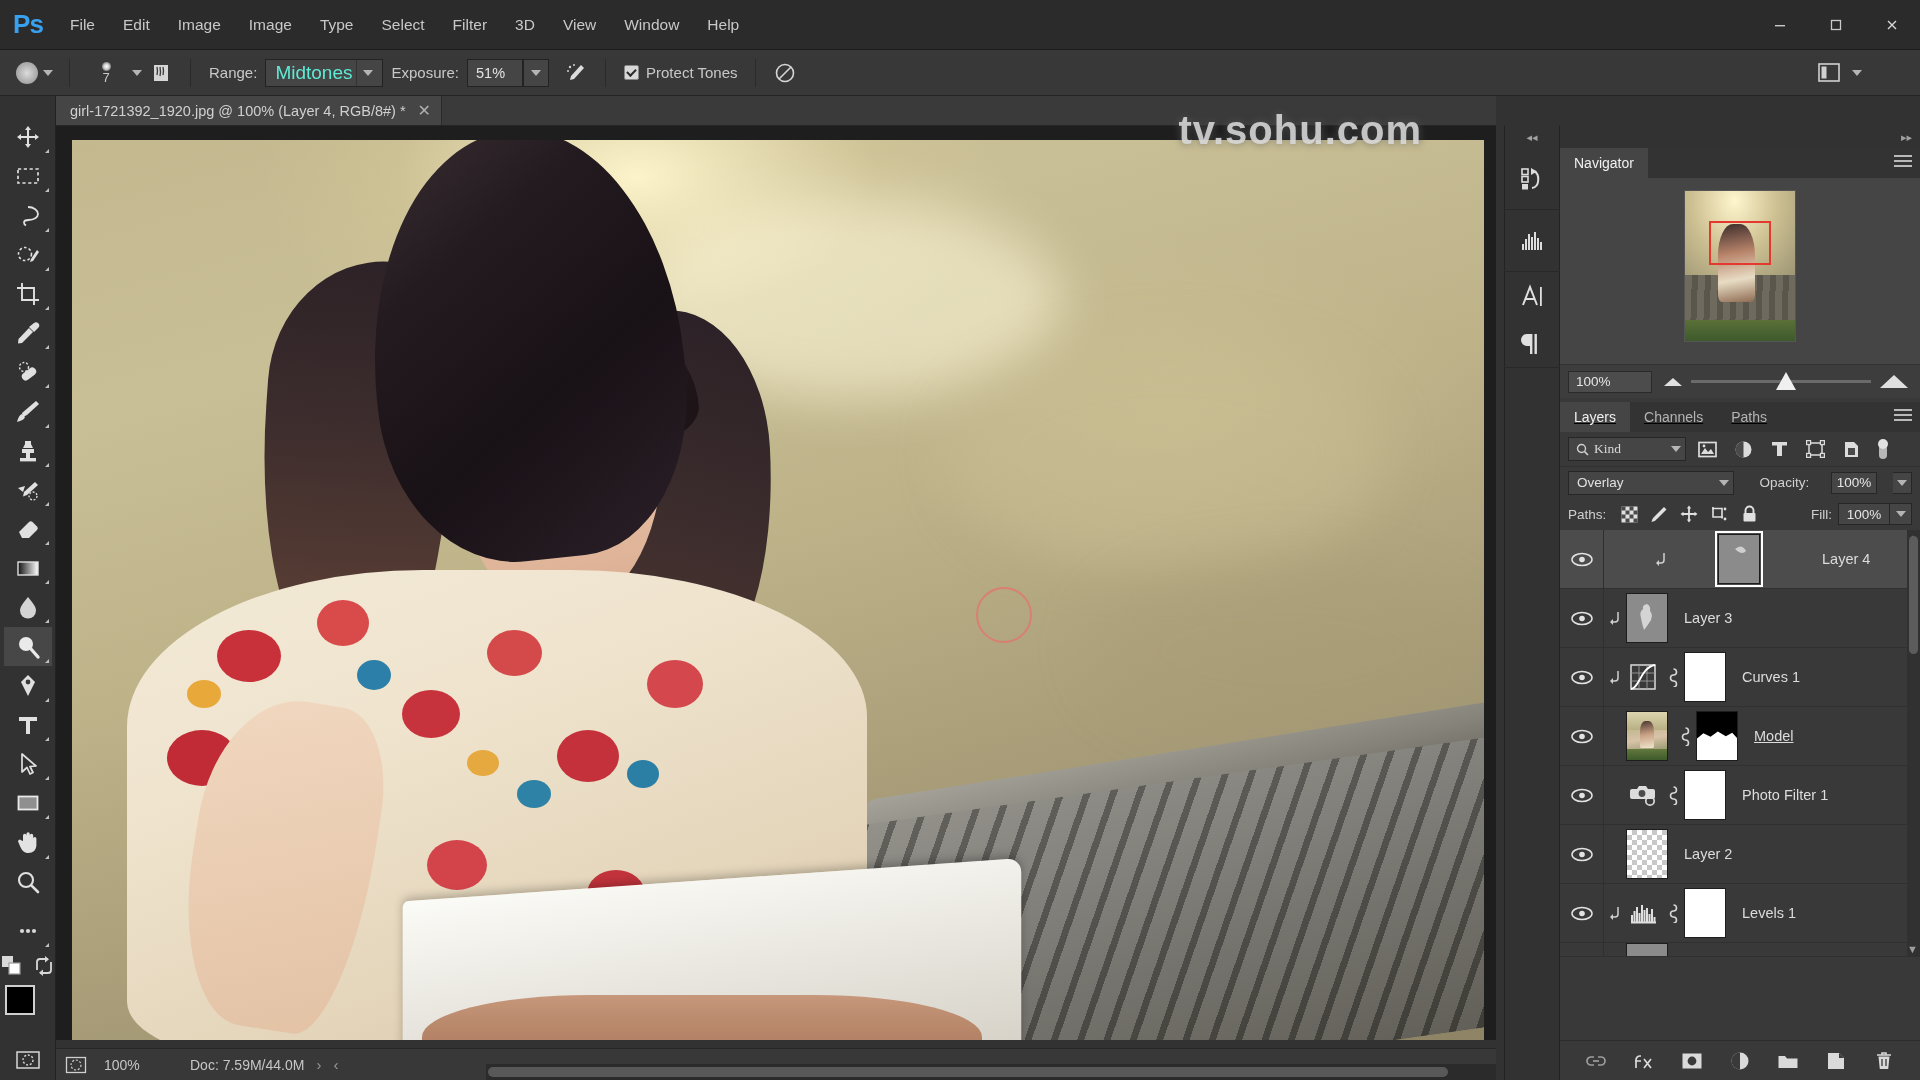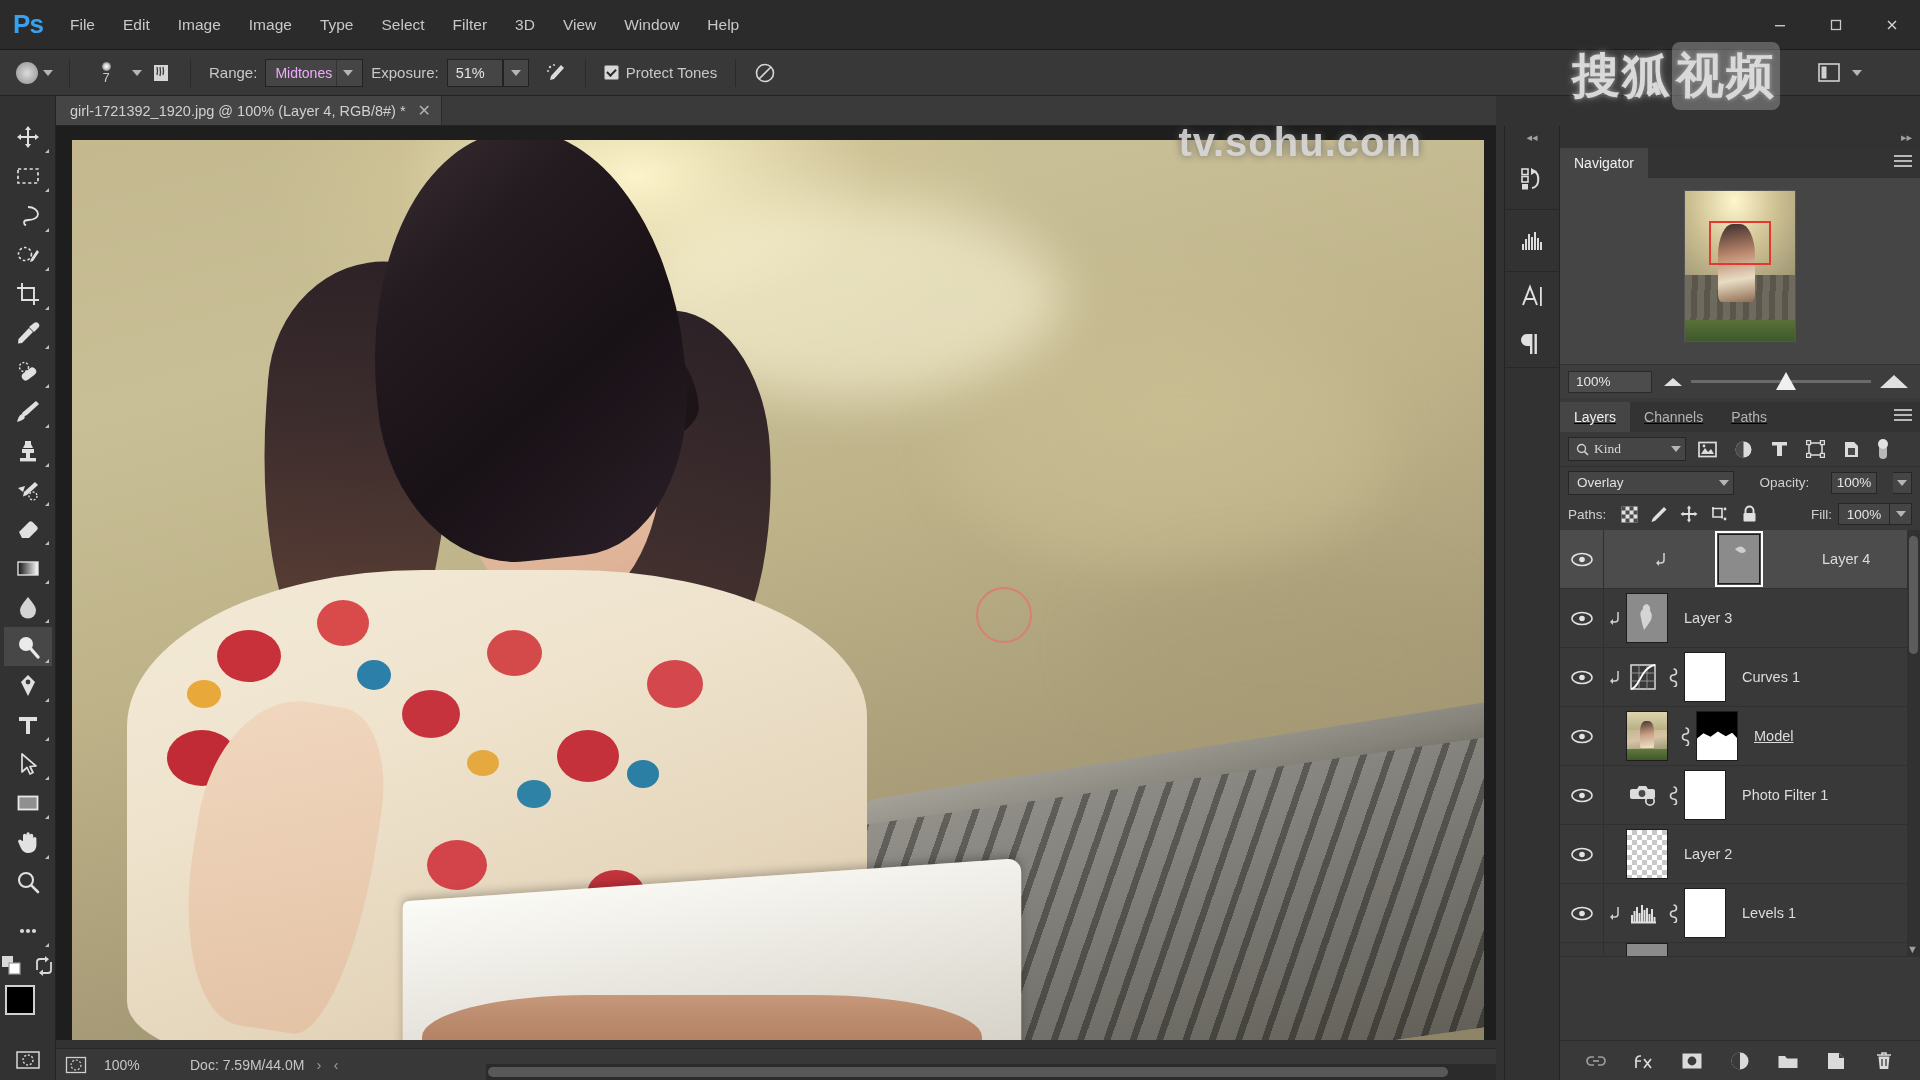--- a/index.html
+++ b/index.html
@@ -48,21 +48,21 @@
   .brush-pv {
     position:relative; width:52px; height:34px; display:flex; align-items:center; justify-content:center;
     flex-direction:column;
   }
   .brush-dot { width:9px;height:9px;border-radius:50%;
     background: radial-gradient(circle,#ffffff 0%, #d0d0d0 40%, rgba(90,90,90,0) 100%); margin-bottom:1px;}
   .brush-num { color:#c8c8c8; font-size:13px; line-height:11px; }
   .opt-label { color:#c8c8c8; font-size:15px; padding:0 8px; white-space:nowrap; }
   .opt-select {
     background:#454545; border:1px solid #222; height:28px; min-width:92px;
-    color:#f0abfc; font-size:14px; display:flex; align-items:center;
+    color:#5eead4; font-size:19px; display:flex; align-items:center;
     padding:0 4px 0 9px; justify-content:space-between; position:relative;
   }
   .opt-select .sv { flex:1; }
   .opt-select .sarrow {
     width:22px; height:26px; display:flex;align-items:center;justify-content:center;
     border-left:1px solid #333; margin-left:4px;
   }
   .opt-input {
     background:#454545; border:1px solid #222; height:28px; width:56px;
     color:#e2e2e2; font-size:14.5px; display:flex;align-items:center;
@@ -82,21 +82,21 @@
   .wm-main {
     position:absolute; right:140px; top:42px; z-index:60;
     font-size:48px; font-weight:bold; color:#e7e7e7; letter-spacing:2px;
     text-shadow: 0 0 10px rgba(120,120,120,.9), 0 0 4px rgba(255,255,255,.6);
     opacity:.92; display:flex; align-items:center; pointer-events:none;
   }
   .wm-main .boxed { background:rgba(170,170,170,.45); padding:2px 4px; border-radius:8px; }
   .wm-sub {
     position:absolute; right:498px; top:108px; z-index:60;
     font-size:40px; font-weight:bold; color:#d6d6d6; letter-spacing:1px;
-    text-shadow:0 0 9px rgba(90,90,90,.9); opacity:.9; pointer-events:none;margin-top:12px;
+    text-shadow:0 0 9px rgba(90,90,90,.9); opacity:.9; pointer-events:none;
   }
 
   
   .toolbar {
     position:absolute; left:0; top:96px; width:56px; height:984px;
     background:#323232; border-right:1px solid #232323;
     display:flex; flex-direction:column; align-items:center; padding-top:22px;
   }
   .tool {
     width:48px; height:40px; display:flex; align-items:center; justify-content:center;
@@ -448,24 +448,20 @@
       <div class="opt-icon-btn">
         <svg width="24" height="22" viewBox="0 0 24 22">
           <rect x="2" y="2" width="20" height="17" fill="none" stroke="#d0d0d0" stroke-width="1.6"></rect>
           <rect x="4.5" y="4.5" width="5" height="12" fill="#d0d0d0"></rect>
         </svg>
       </div>
       <div class="caret"></div>
     </div>
   </div>
 
-  <div class="wm-main">
-    <span>搜狐</span>
-      <span class="boxed">视频</span>
-  </div>
   <div class="wm-sub">tv.sohu.com</div>
 
   <div class="toolbar">
     <div class="tool">
       <svg width="26" height="26" viewBox="0 0 26 26">
           <path d="M13 2 L16 6 H14 V12 H20 V10 L24 13 L20 16 V14 H14 V20 H16 L13 24 L10 20 H12 V14 H6 V16 L2 13 L6 10 V12 H12 V6 H10 Z" fill="#e0e0e0"></path>
         </svg>
       <span class="tri"></span>
     </div>
     <div class="tool">

